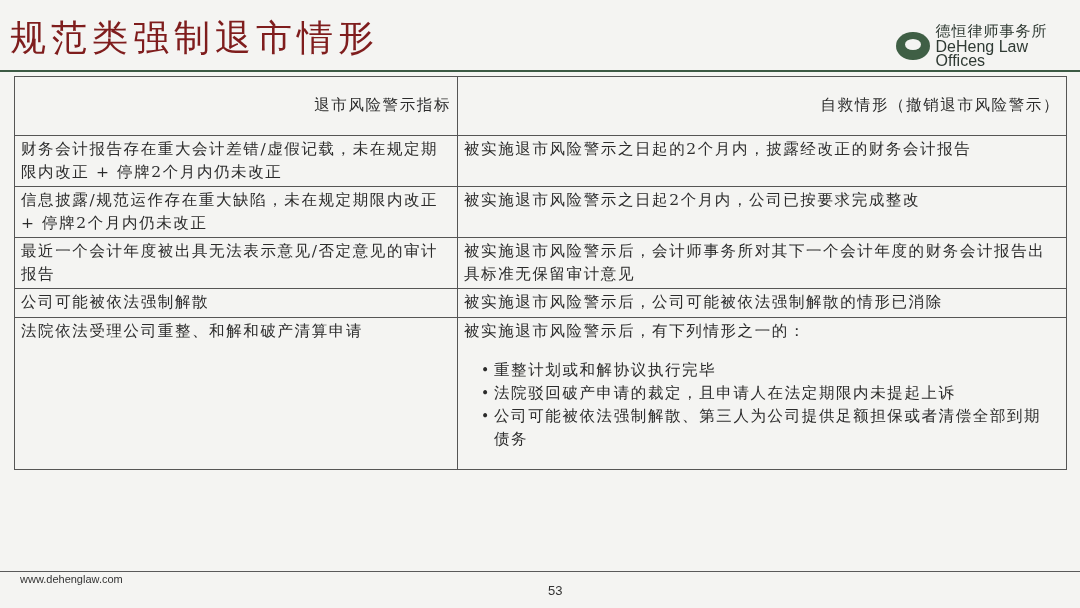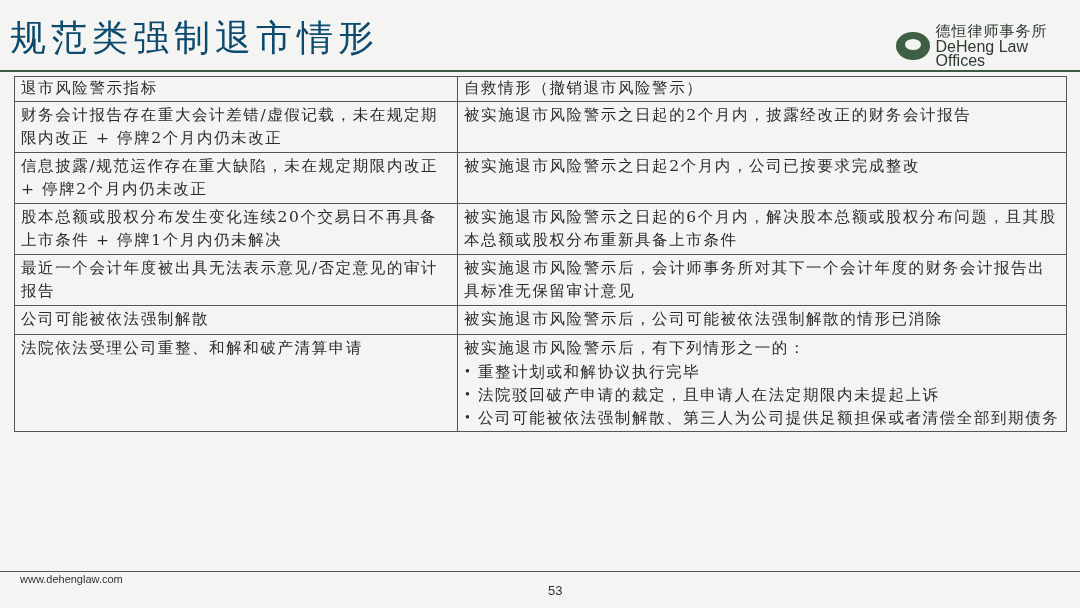--- a/index.html
+++ b/index.html
@@ -4,21 +4,21 @@
   <style>
     html, body { margin: 0; padding: 0; }
     body {
       width: 1080px; height: 608px; overflow: hidden; position: relative;
       background: #f4f4f2;
       font-family: "DejaVu Serif", "Liberation Serif", serif;
       color: #2b2b2b;
     }
     .page-title {
       position: absolute; left: 10px; top: 14px;
-      font-size: 36px; letter-spacing: 5px; color: #0c4a6e;
+      font-size: 36px; letter-spacing: 5px; color: #7f1d1d;
       font-family: Liberation Sans, sans-serif; font-weight: normal;
     }
     .logo { position: absolute; left: 896px; top: 23px; display: flex; align-items: center; }
     .logo-mark {
       width: 34px; height: 28px; border-radius: 50%;
       background: #3f5f45; position: relative; margin-right: 6px;
     }
     .logo-mark::after {
       content: ""; position: absolute; left: 9px; top: 7px; width: 16px; height: 11px;
       border-radius: 50%; background: #f4f4f2;
@@ -32,26 +32,26 @@
 
     table.main {
       position: absolute; left: 14px; top: 76px; width: 1052px;
       border-collapse: collapse; table-layout: fixed;
       font-size: 15.5px; line-height: 23px; letter-spacing: 1.6px;
     }
     table.main td, table.main th {
       border: 1.5px solid #555; padding: 2px 6px 2px 6px; vertical-align: top;
       font-weight: normal; text-align: left; color: #2b2b2b;
     }
-    table.main th { text-align: left; height: 24px; padding: 0 6px; }
+    table.main th { text-align: right; height: 24px; padding: 17px 6px; }
     col.c1 { width: 443px; }
     col.c2 { width: 609px; }
     tr.r-tall td { height: 46px; }
     tr.r-short td { height: 24px; }
-    ul.bullets { list-style: none; margin: 0; padding: 0; font-family: Liberation Serif, serif; }
+    ul.bullets { list-style: none; margin: 16px; padding: 0; }
     ul.bullets li { position: relative; padding-left: 14px; }
     ul.bullets li::before {
       content: "•"; position: absolute; left: 1px; top: 0; font-size: 14px;
     }
   </style>
 </head>
 <body>
 
 <div class="page-title">规范类强制退市情形</div>
 
@@ -79,24 +79,20 @@
   <tbody>
     <tr class="r-tall">
       <td>财务会计报告存在重大会计差错/虚假记载，未在规定期限内改正 + 停牌2个月内仍未改正</td>
       <td>被实施退市风险警示之日起的2个月内，披露经改正的财务会计报告</td>
     </tr>
     <tr class="r-tall">
       <td>信息披露/规范运作存在重大缺陷，未在规定期限内改正 + 停牌2个月内仍未改正</td>
       <td>被实施退市风险警示之日起2个月内，公司已按要求完成整改</td>
     </tr>
     <tr class="r-tall">
-      <td>股本总额或股权分布发生变化连续20个交易日不再具备上市条件 + 停牌1个月内仍未解决</td>
-      <td>被实施退市风险警示之日起的6个月内，解决股本总额或股权分布问题，且其股本总额或股权分布重新具备上市条件</td>
-    </tr>
-    <tr class="r-tall">
       <td>最近一个会计年度被出具无法表示意见/否定意见的审计报告</td>
       <td>被实施退市风险警示后，会计师事务所对其下一个会计年度的财务会计报告出具标准无保留审计意见</td>
     </tr>
     <tr class="r-short">
       <td>公司可能被依法强制解散</td>
       <td>被实施退市风险警示后，公司可能被依法强制解散的情形已消除</td>
     </tr>
     <tr>
       <td>法院依法受理公司重整、和解和破产清算申请</td>
       <td>

